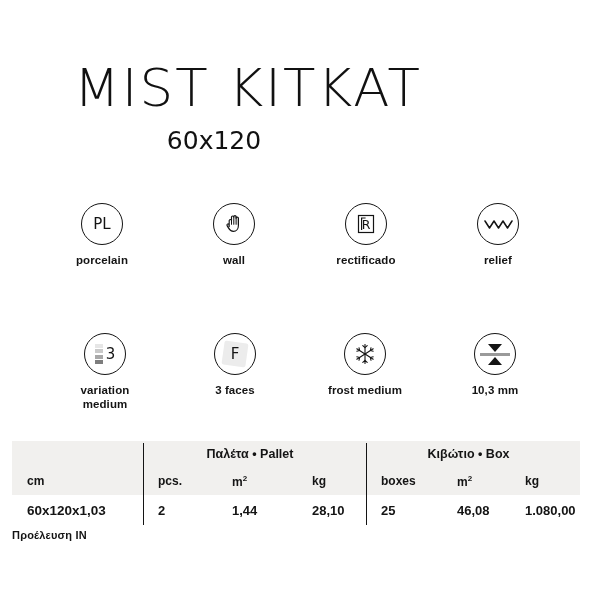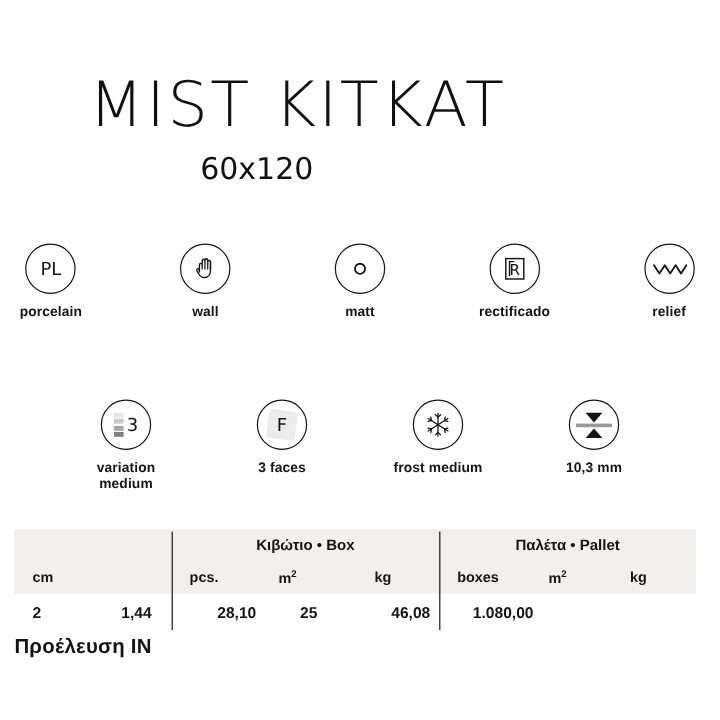--- a/index.html
+++ b/index.html
@@ -227,21 +227,21 @@
     background: #141414;
     height: 82px;
   }
   #vdiv-1 { left: 131px; }
   #vdiv-2 { left: 354px; }
 
   .origin-note {
     position: absolute;
     left: 12px;
     top: 529px;
-    font-size: 17px;
+    font-size: 11px;
     font-weight: 700;
     color: #141414;
     letter-spacing: 0.2px;
   }
 
   .sup { font-size: 8px; vertical-align: super; }
 </style>
 </head>
 <body>
 
@@ -262,28 +262,20 @@
   <div class="icon-cell">
     <div class="icon-circle">
       <svg width="24" height="24" viewBox="0 0 24 24" aria-hidden="true">
         <path d="M7.2 14.6 V8.6 a1.15 1.15 0 0 1 2.3 0 V5.1 a1.15 1.15 0 0 1 2.3 0 V4.8 a1.15 1.15 0 0 1 2.3 0 V6.2 a1.15 1.15 0 0 1 2.3 0 v7.2 c0 3.4-2 5.9-5 5.9 -2.6 0-3.9-1.4-5-3.4 l-1.3-2.3 a1.1 1.1 0 0 1 1.8-1.25 z" fill="none" stroke="#141414" stroke-width="1.15" stroke-linejoin="round"></path>
         <path d="M9.5 8.6 V12.2 M11.8 5.1 V12.2 M14.1 4.8 V12.2 M16.4 6.2 V12.4" fill="none" stroke="#141414" stroke-width="1.05" stroke-linecap="round"></path>
       </svg>
     </div>
     <div class="icon-label">wall</div>
   </div>
 
-  <div class="icon-cell">
-    <div class="icon-circle">
-      <svg width="24" height="24" viewBox="0 0 24 24" aria-hidden="true">
-        <circle cx="12" cy="12" r="4.2" fill="none" stroke="#141414" stroke-width="1.5"></circle>
-      </svg>
-    </div>
-    <div class="icon-label">matt</div>
-  </div>
 
   <div class="icon-cell">
     <div class="icon-circle">
       <svg width="26" height="26" viewBox="0 0 26 26" aria-hidden="true">
         <rect x="5.5" y="4.5" width="15" height="17" fill="none" stroke="#141414" stroke-width="1.2"></rect>
         <path d="M8.6 19 L8.6 7 L12.6 7" fill="none" stroke="#141414" stroke-width="1.2"></path>
         <text x="13" y="18.2" font-family="DejaVu Sans, sans-serif" font-size="12.5" fill="#141414" text-anchor="middle">R</text>
       </svg>
     </div>
     <div class="icon-label">rectificado</div>
@@ -357,37 +349,38 @@
   </div>
 
 </div>
 
 <div class="spec-table">
 
   <div class="thead">
 
     <div class="tr group-row">
       <div class="group-title g-spacer"></div>
+      <div class="group-title g-pallet">Παλέτα • Pallet</div>
       <div class="group-title g-box">Κιβώτιο • Box</div>
-      <div class="group-title g-pallet">Παλέτα • Pallet</div>
     </div>
 
     <div class="tr sub-row">
       <div class="cell c-cm">cm</div>
       <div class="cell c-pcs">pcs.</div>
       <div class="cell c-bm2"><span>m</span><span class="sup">2</span></div>
       <div class="cell c-bkg">kg</div>
       <div class="cell c-boxes">boxes</div>
       <div class="cell c-pm2"><span>m</span><span class="sup">2</span></div>
       <div class="cell c-pkg">kg</div>
     </div>
 
   </div>
 
   <div class="tr data-row">
+    <div class="cell c-cm">60x120x1,03</div>
     <div class="cell c-pcs">2</div>
     <div class="cell c-bm2">1,44</div>
     <div class="cell c-bkg">28,10</div>
     <div class="cell c-boxes">25</div>
     <div class="cell c-pm2">46,08</div>
     <div class="cell c-pkg">1.080,00</div>
   </div>
 
   <div class="vdiv" id="vdiv-1"></div>
   <div class="vdiv" id="vdiv-2"></div>

